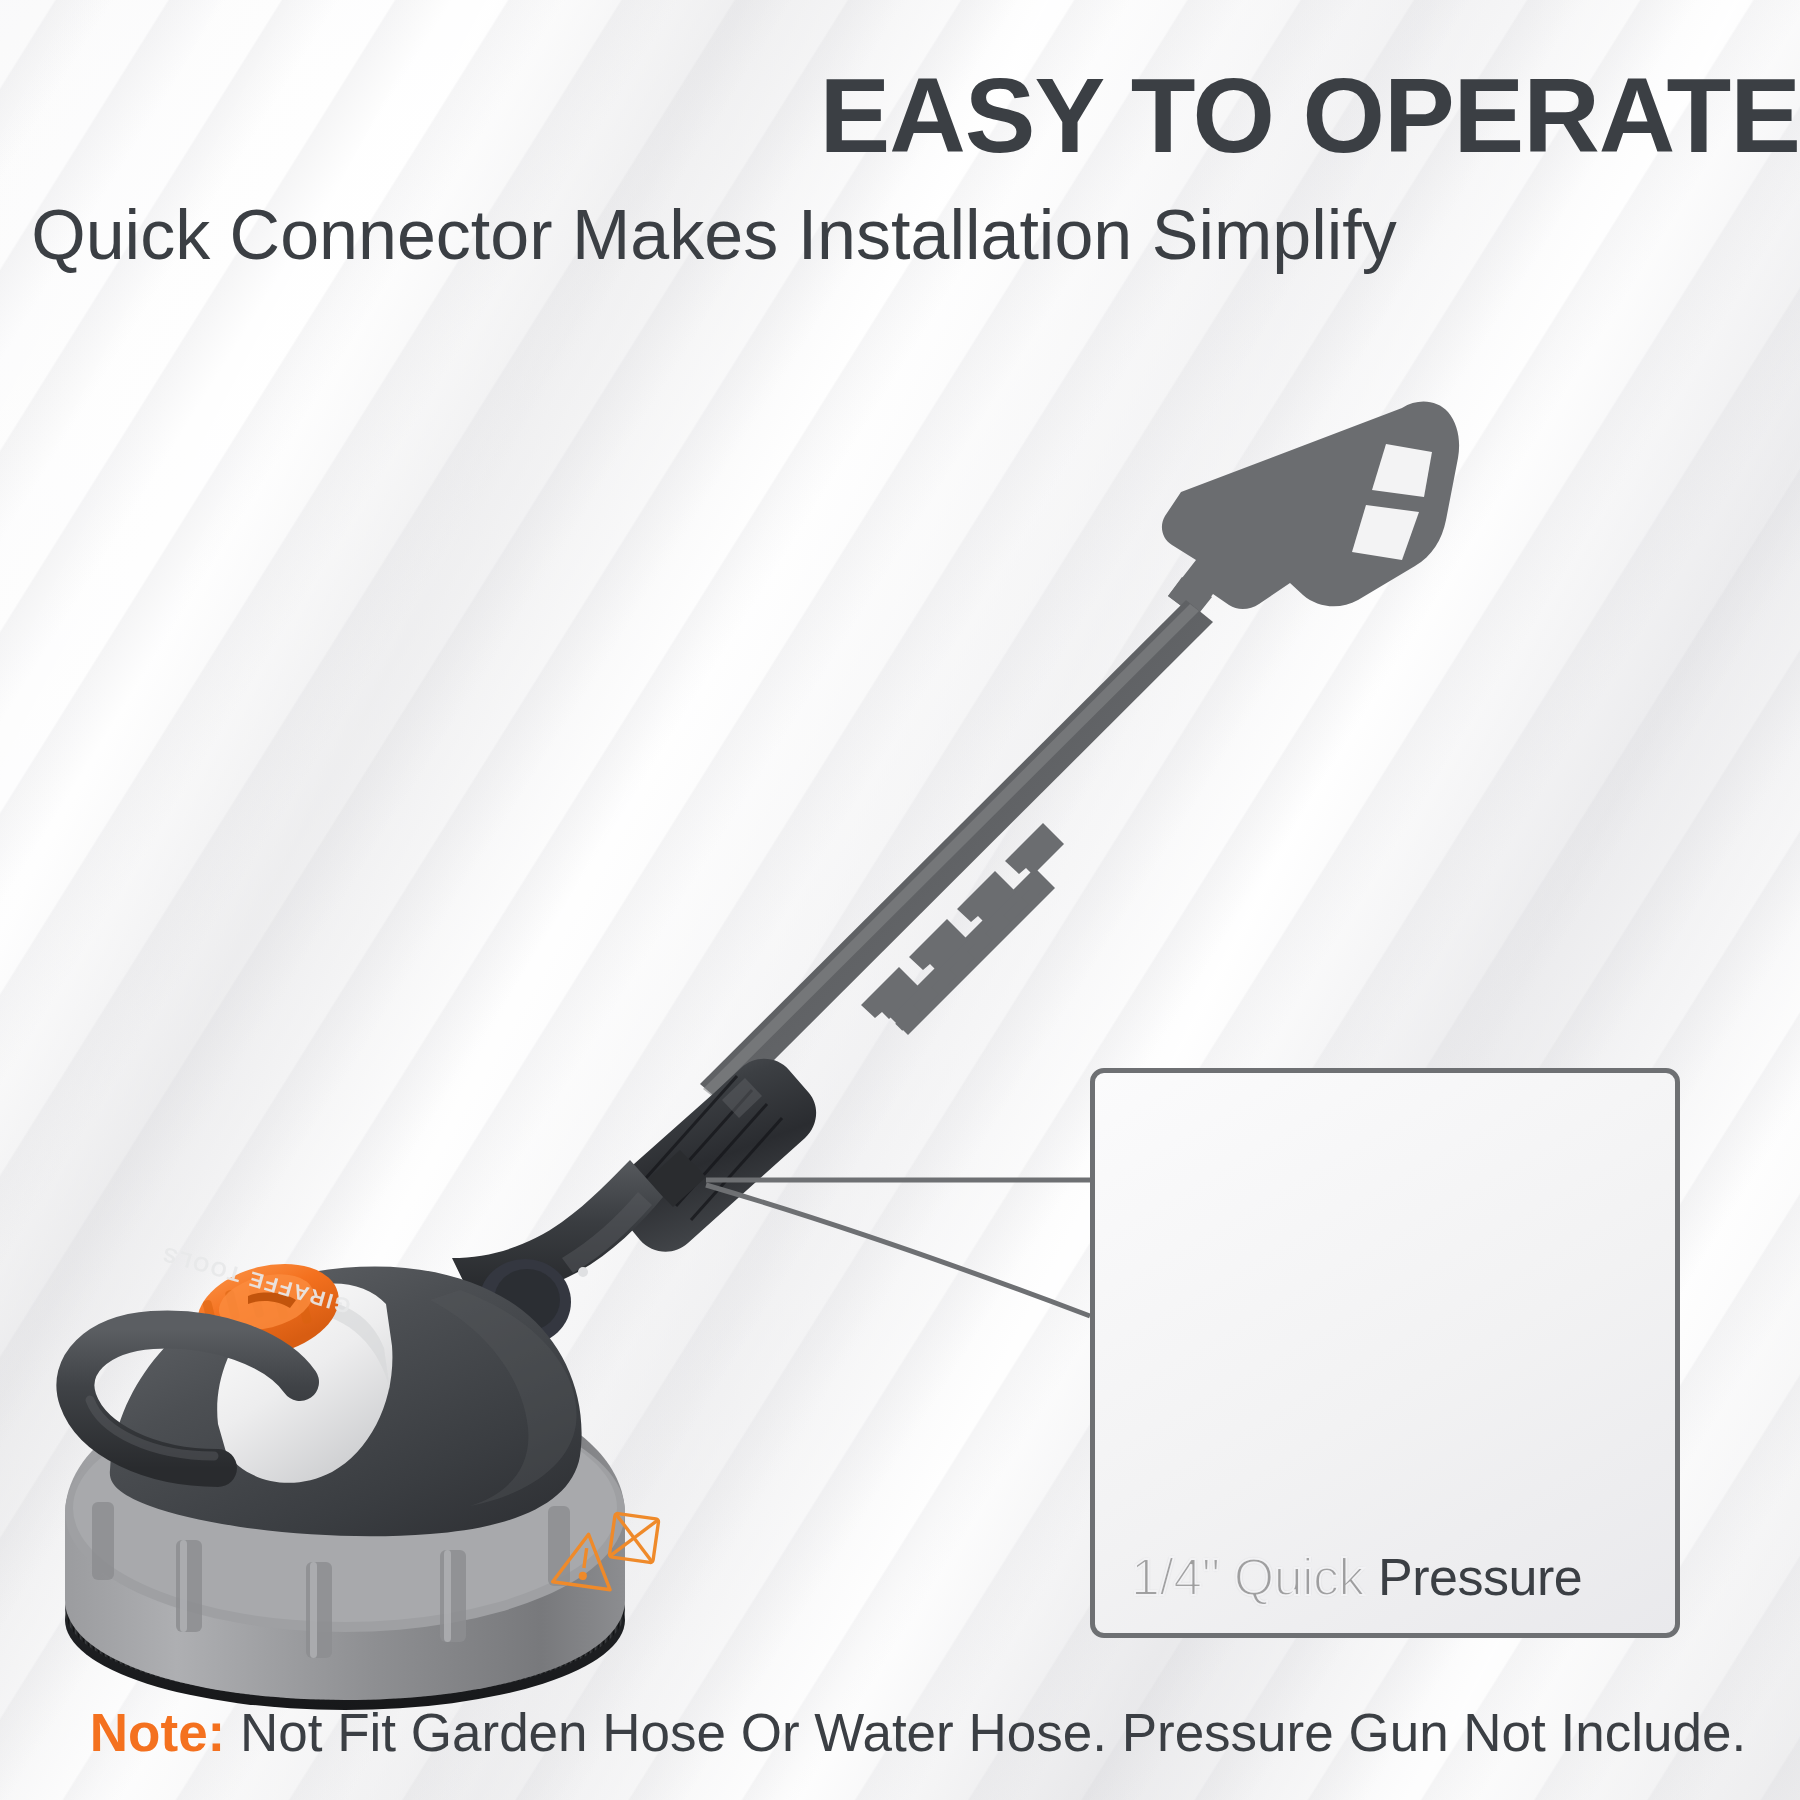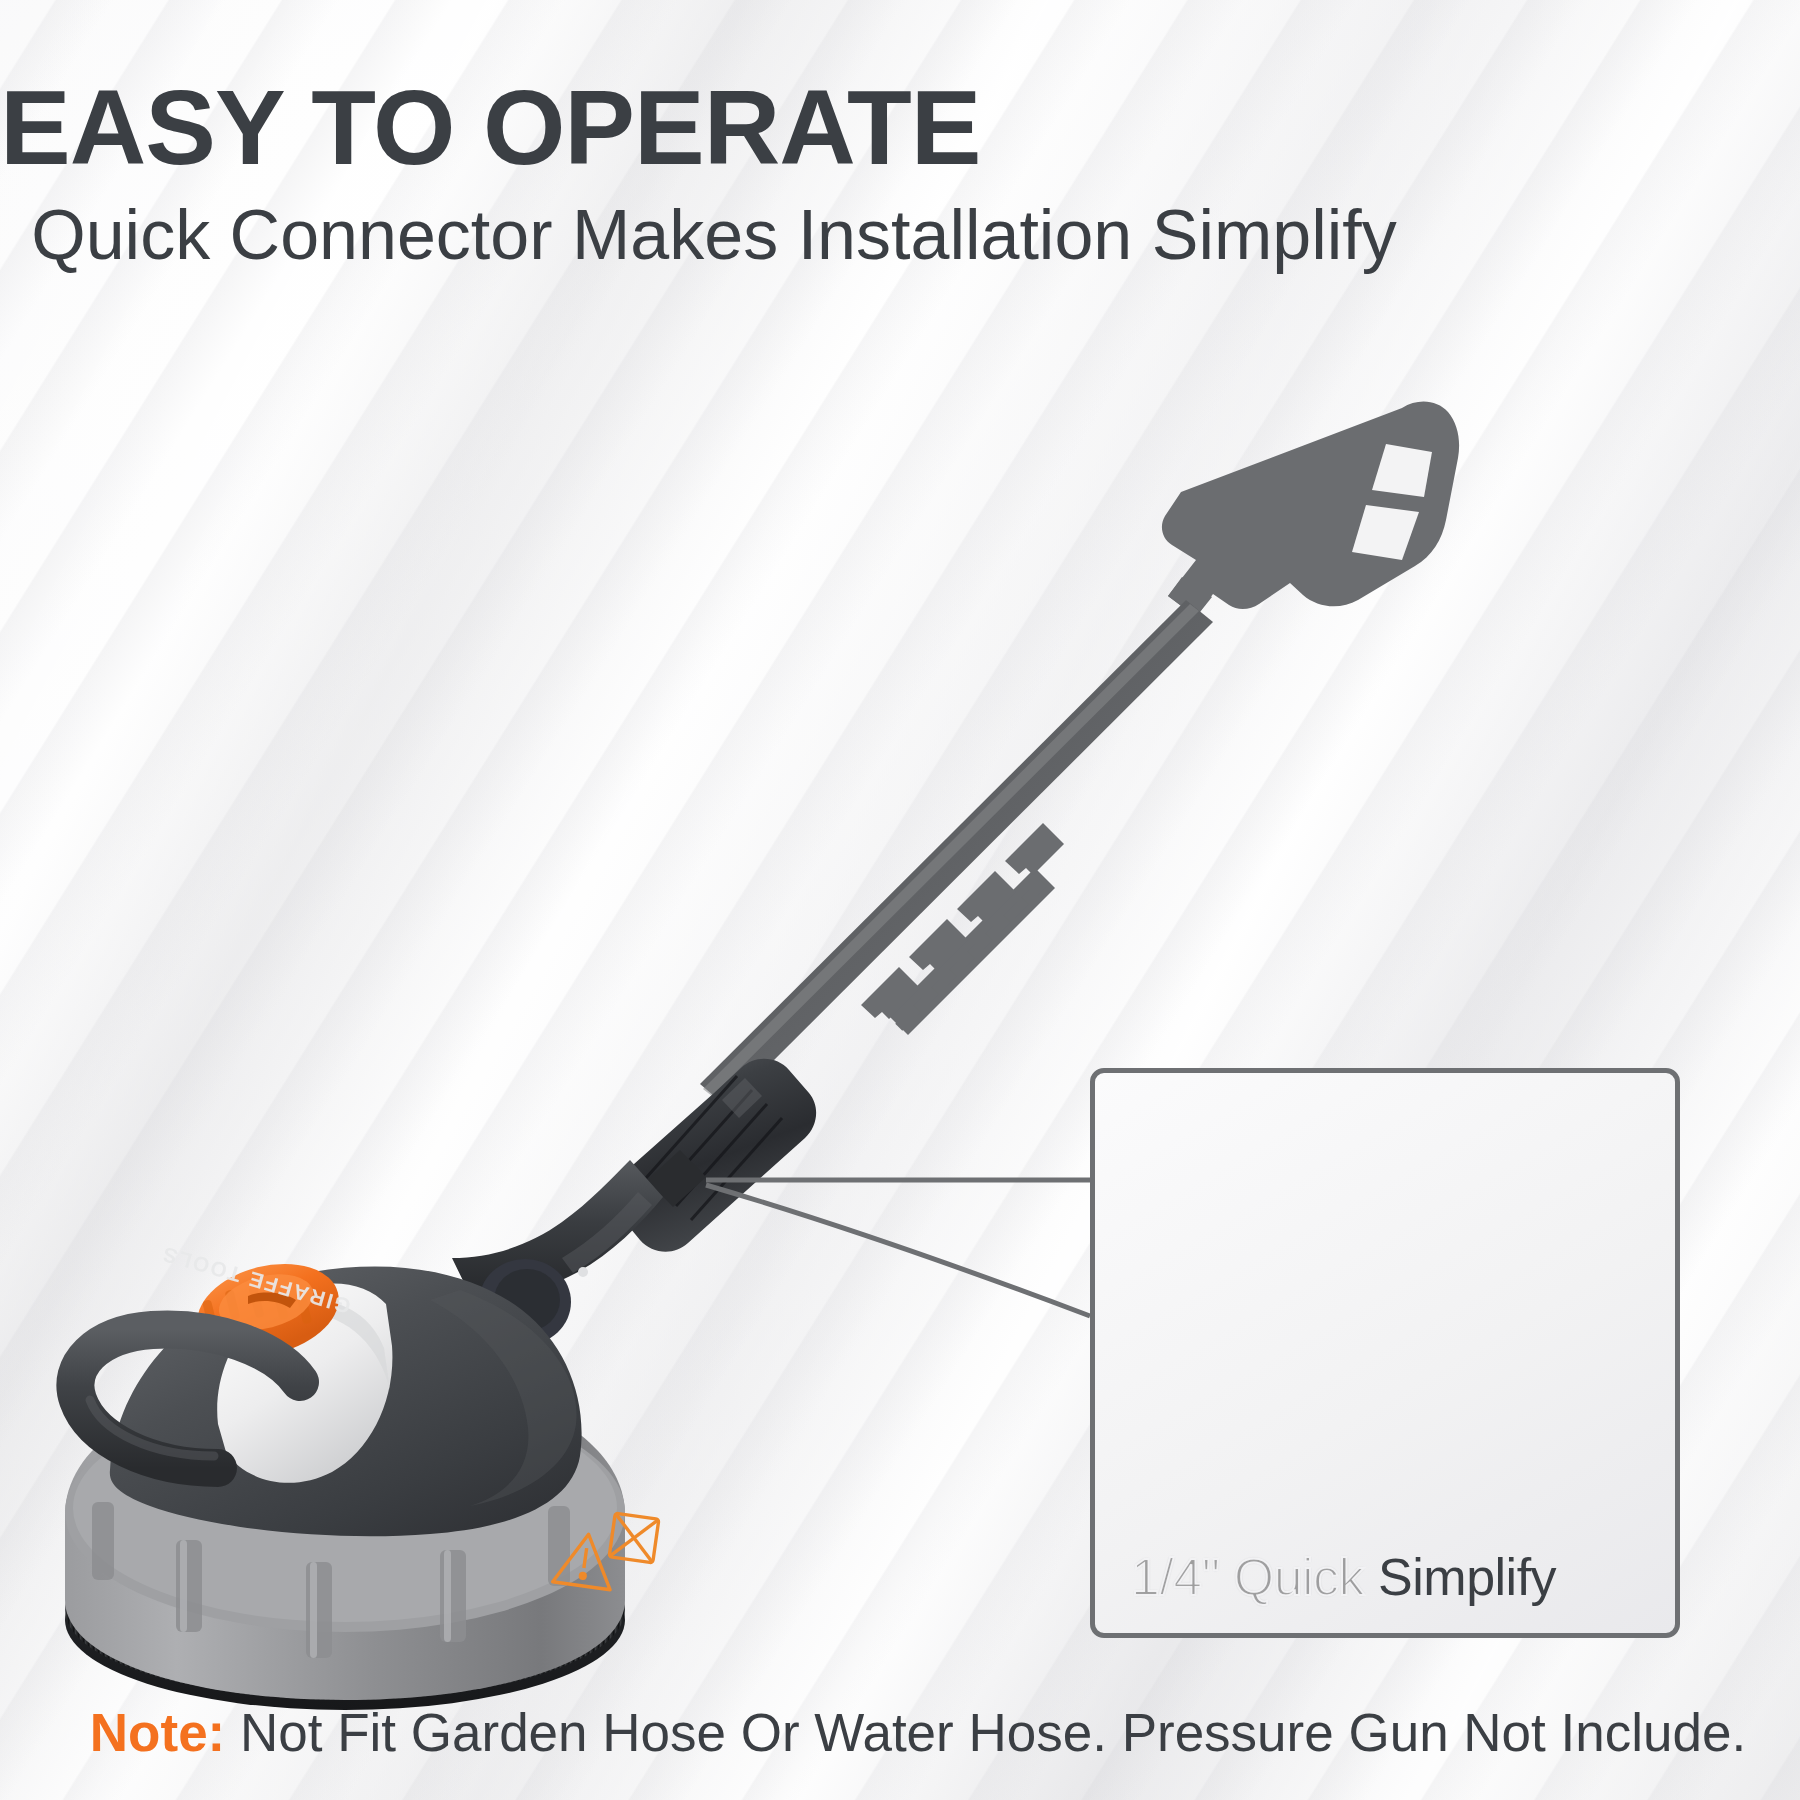--- a/index.html
+++ b/index.html
@@ -21,22 +21,22 @@
   #bg-streaks {
     position:absolute; inset:0;
     background:repeating-linear-gradient(122deg,
       rgba(255,255,255,0) 0px, rgba(255,255,255,0) 46px,
       rgba(205,205,210,.22) 48px, rgba(255,255,255,0) 96px);
     opacity:.85;
   }
 
   
   #headline {
-    position:absolute; top:70px; left:0; width:1800px;
-    text-align:left;
+    position:absolute; top:58px; left:0; width:1800px;
+    text-align:right;
     font-size:106px; font-weight:bold;
     letter-spacing:-1px;
     color:#3b3f44;
     line-height:1.08;
   }
   #subhead {
     position:absolute; top:196px; left:0; width:1428px;
     text-align:center;
     font-size:70px; font-weight:400;
     color:#3b3f44;
@@ -463,19 +463,19 @@
         M1348,1322 L1368,1294 L1392,1312 L1372,1340 Z"></path>
     </g>
 
     <path fill="#1c1e20" opacity=".0" d="M1093,1530 L1677,1530 L1677,1635 L1093,1635 Z"></path>
   </g>
 </svg>
 </div>
 
 <div id="inset-box">
   <div id="inset-caption">
-    <span class="ol">1/4" Quick</span><span> Simplify</span>
+    <span class="ol">1/4" Quick</span><span> Pressure</span>
   </div>
 </div>
 
 <div id="note-bar">
   <span id="note-label">Note:</span><span id="note-text"> Not Fit Garden Hose Or Water Hose. Pressure Gun Not Include.</span>
 </div>
 
 </body></html>

